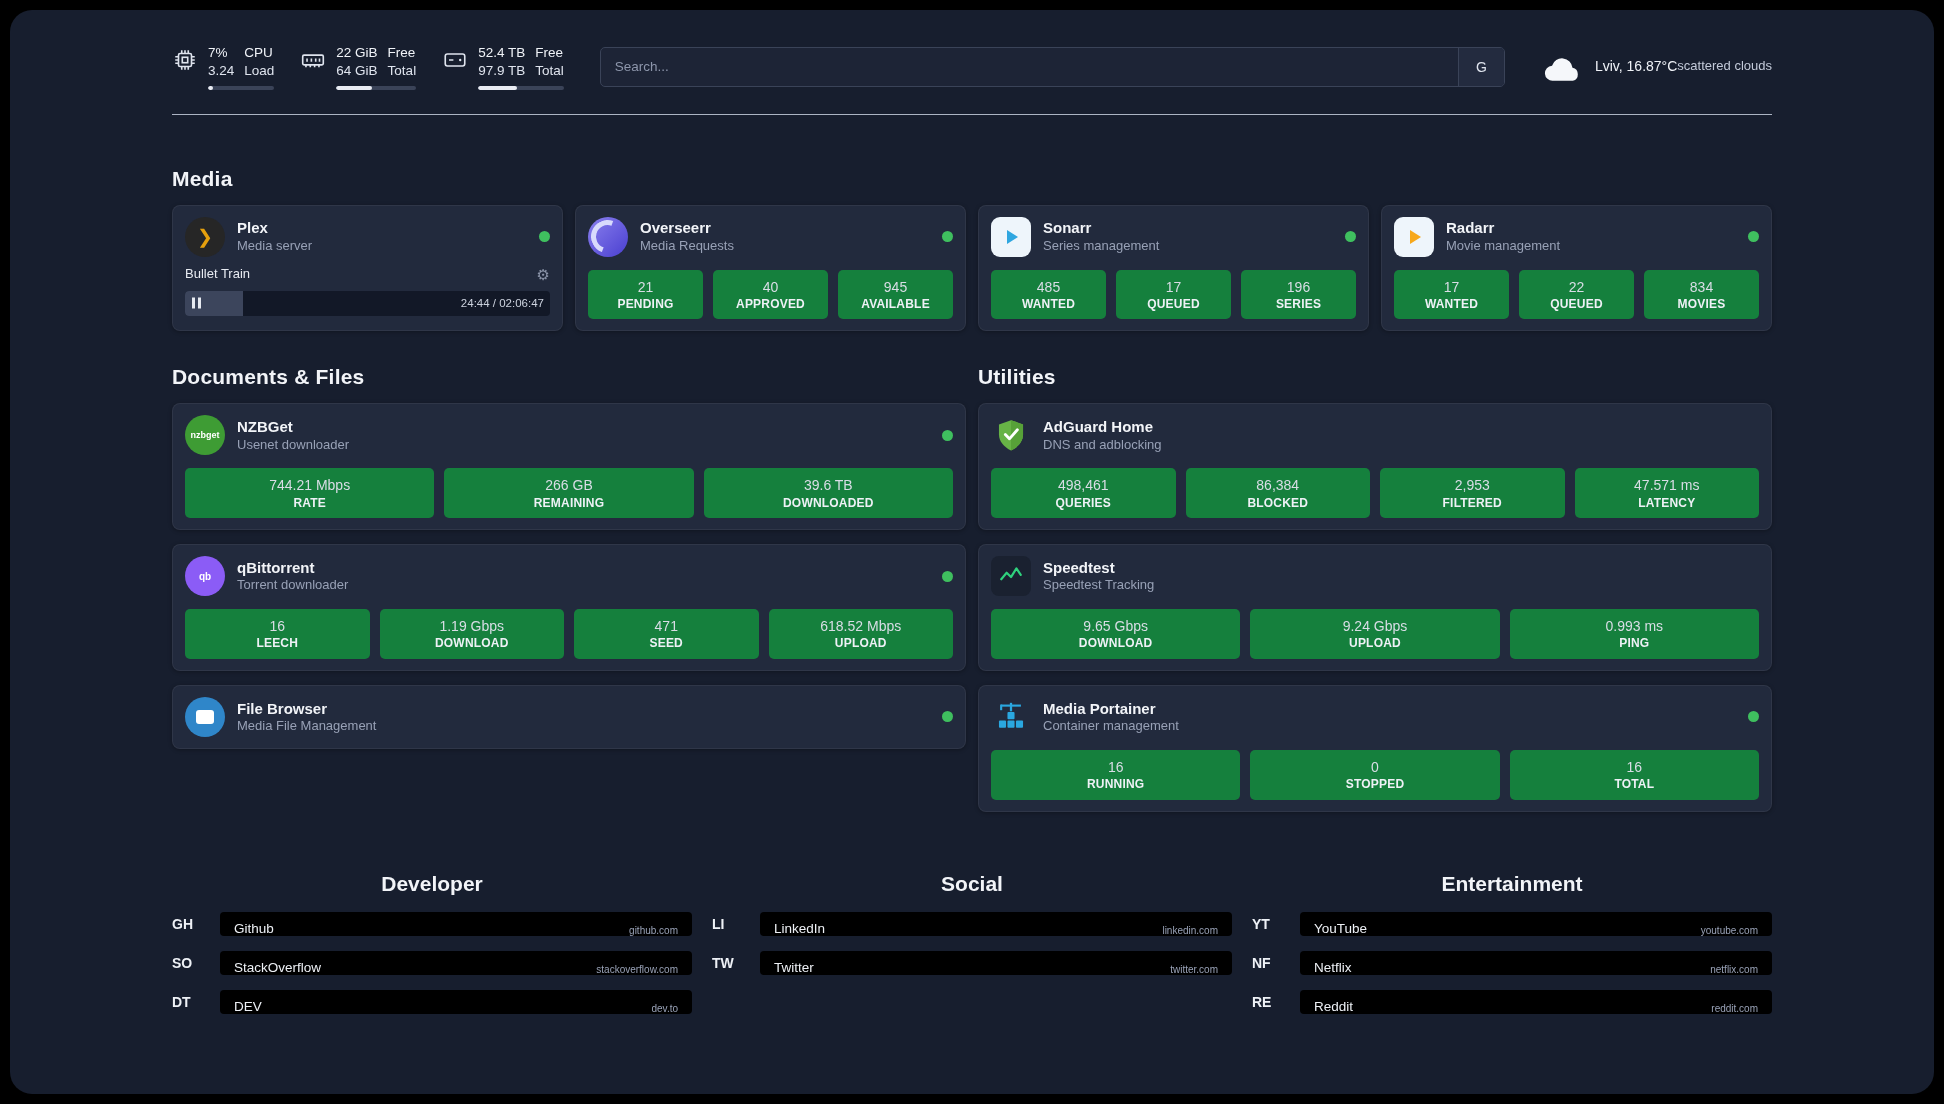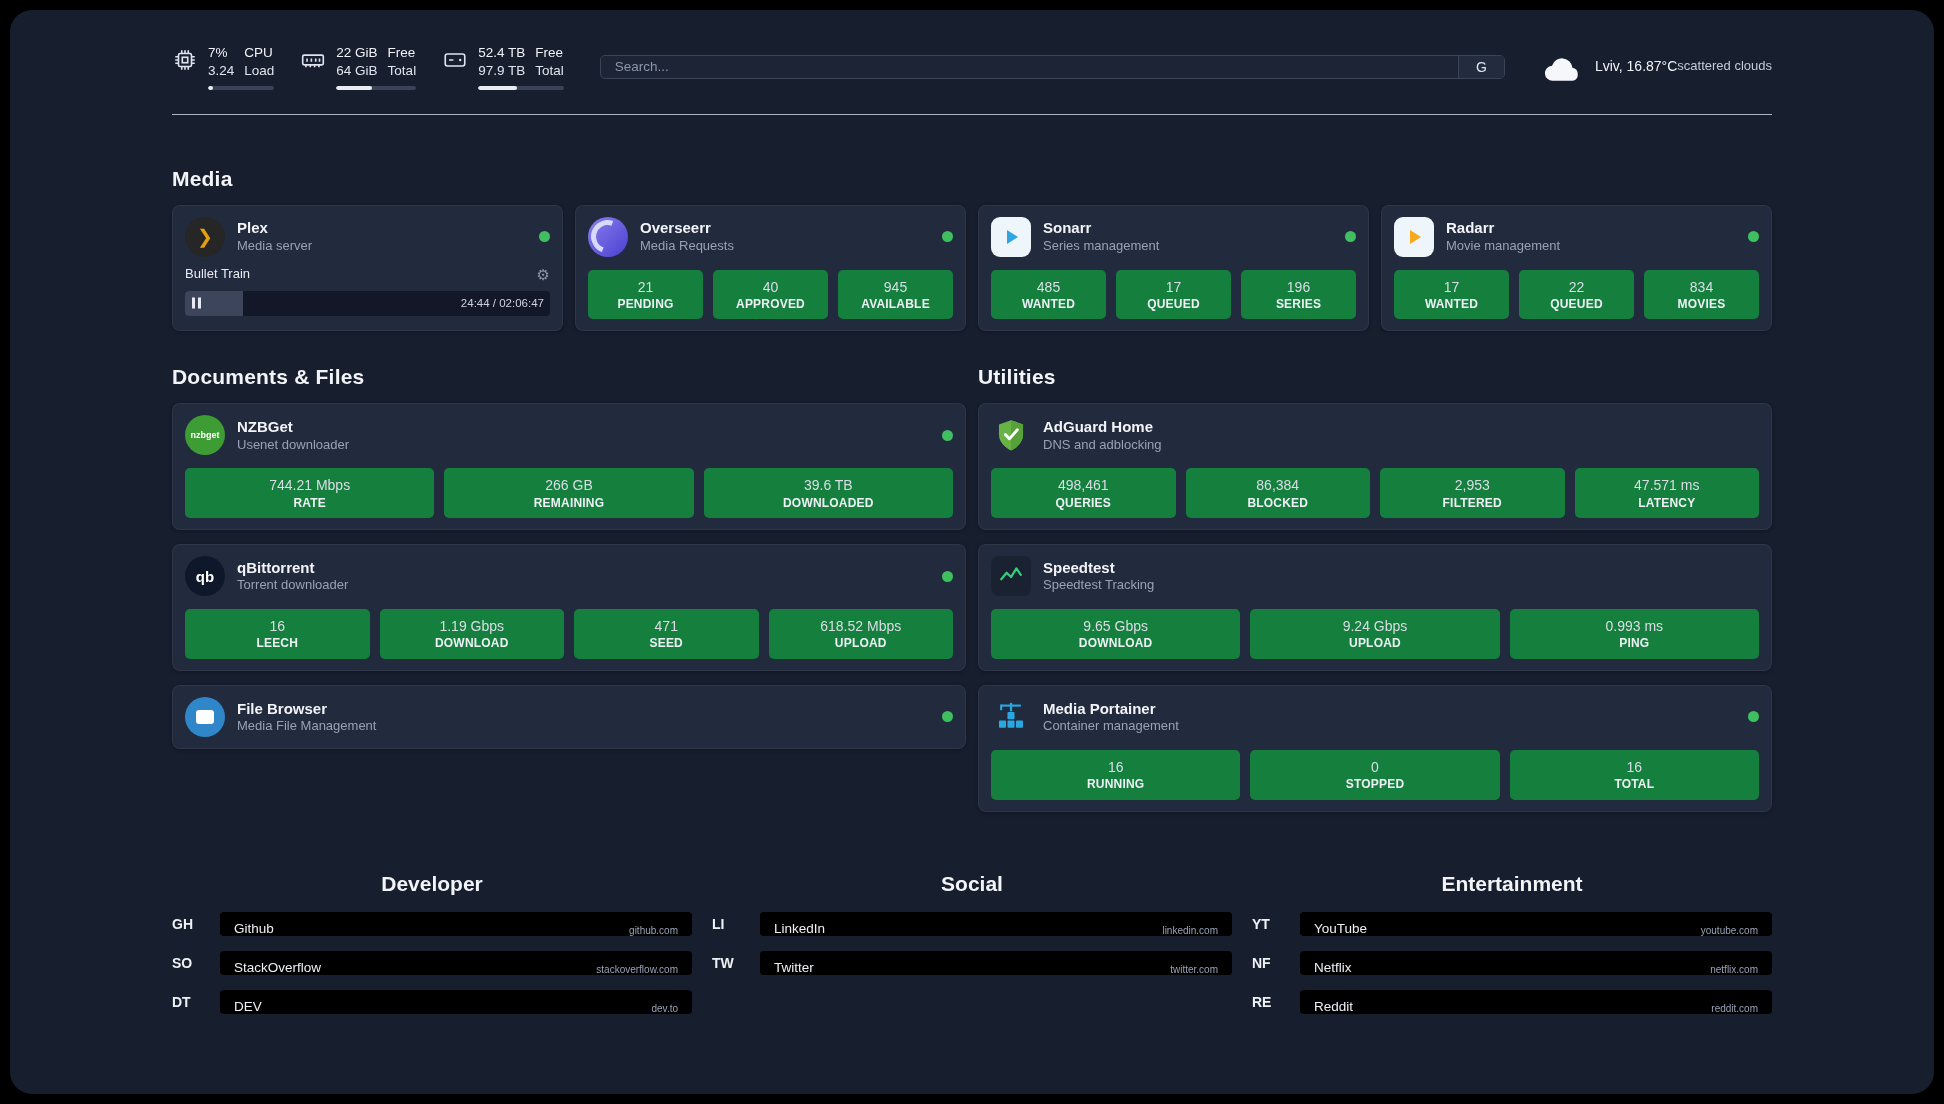--- a/index.html
+++ b/index.html
@@ -13,21 +13,21 @@
   .metric { display:flex; flex-direction:column; gap:7px; }
   .metric-row { display:flex; align-items:flex-start; gap:10px; }
   .metric-icon { width:26px; height:26px; color:#dfe4ee; flex:0 0 auto; margin-top:3px; }
   .metric-icon svg { width:100%; height:100%; }
   .m-col { display:flex; flex-direction:column; line-height:1.3; font-size:13.5px; }
   .m-col .top { color:#f0f3f8; }
   .m-col .bot { color:#dfe4ee; }
   .metric-bar { height:3.5px; background:#3a4358; border-radius:2px; margin-left:36px; overflow:hidden; }
   .metric-bar i { display:block; height:100%; background:#e9ecf3; border-radius:2px; }
 
-  .searchbar { flex:1; display:flex; align-items:stretch; height:24px; background:#1d2436; border:1px solid #3a4358; border-radius:5px; overflow:hidden; margin:0 10px; }
+  .searchbar { flex:1; display:flex; align-items:stretch; height:40px; background:#1d2436; border:1px solid #3a4358; border-radius:5px; overflow:hidden; margin:0 10px; }
   .searchbar input { flex:1; background:transparent; border:none; outline:none; color:#e8ebf2; font-size:13.5px; padding:0 14px; font-family:inherit; }
   .searchbar input::placeholder { color:#8d96ab; }
   .search-engine { width:46px; display:flex; align-items:center; justify-content:center; border-left:1px solid #3a4358; background:#232b3f; font-size:14px; color:#dfe4ee; cursor:pointer; }
 
   .weather { display:flex; align-items:center; gap:12px; }
   .weather-icon { width:42px; height:32px; }
   .weather-text { display:flex; flex-direction:row; line-height:1.35; }
   .weather-loc { font-size:14px; color:#f0f3f8; }
   .weather-desc { font-size:13px; color:#c3cad9; }
 
@@ -53,21 +53,21 @@
 
   
   .app-icon { width:40px; height:40px; flex:0 0 auto; display:flex; align-items:center; justify-content:center; position:relative; }
   .icon-plex { border-radius:50%; background:#262626; color:#e5a00d; font-size:19px; font-weight:700; }
   .icon-overseerr { border-radius:50%; background:linear-gradient(135deg,#8a80ee,#4a3fd0); overflow:hidden; }
   .icon-overseerr::after { content:""; position:absolute; width:58%; height:58%; border-radius:50%;
       border:5px solid transparent; border-top-color:#d8dafc; border-left-color:#d8dafc; transform:rotate(-25deg); }
   .icon-sonarr, .icon-radarr { border-radius:9px; background:#eef5fb; }
   .icon-sonarr svg, .icon-radarr svg { width:24px; height:24px; }
   .icon-nzbget { border-radius:50%; background:#3e9c34; color:#fff; font-size:9px; font-weight:700; }
-  .icon-qbit { border-radius:50%; background:#0f172a; color:#fff; font-size:15px; font-weight:700; }
+  .icon-qbit { border-radius:50%; background:#8b5cf6; color:#fff; font-size:10px; font-weight:700; }
   .icon-filebrowser { border-radius:50%; background:#2f86c9; }
   .icon-filebrowser .fb-doc { width:18px; height:14px; background:#fff; border-radius:3px; }
   .icon-speedtest { border-radius:8px; background:#1a2130; }
   .icon-speedtest svg { width:26px; height:26px; }
   .icon-adguard svg, .icon-portainer svg { width:34px; height:34px; }
 
   
   .player-title { display:flex; justify-content:space-between; align-items:flex-start; margin-top:9px; font-size:13px; color:#e8ebf2; }
   .gear { color:#8a93a8; font-size:15px; cursor:pointer; }
   .player-bar { position:relative; height:25px; background:#121827; border-radius:4px; margin-top:7px; overflow:hidden; }

